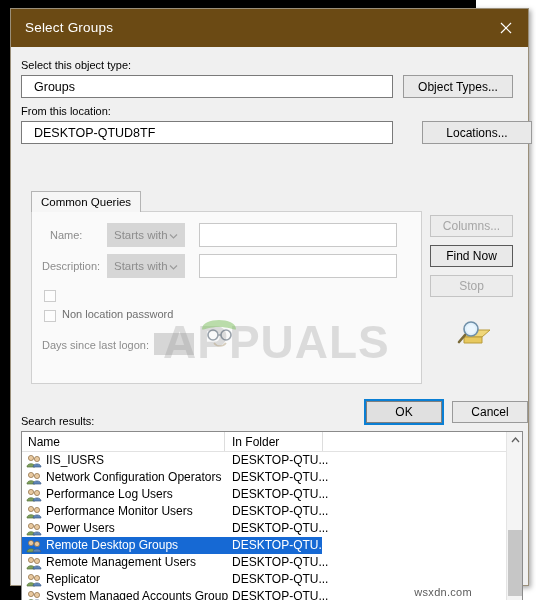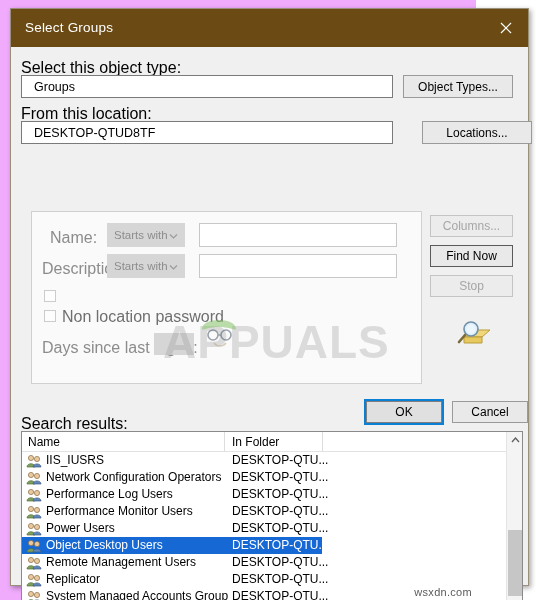--- a/index.html
+++ b/index.html
@@ -9,21 +9,21 @@
     height: 600px;
     background: #ffffff;
     font-family: "Liberation Sans", sans-serif;
     overflow: hidden;
   }
 
   #root {
     position: relative;
     width: 476px;
     height: 600px;
-    background: #f0abfc;
+    background: #000000;
   }
 
   
   .dialog {
     position: absolute;
     left: 10px;
     top: 8px;
     width: 519px;
     height: 578px;
     background: #f0f0f0;
@@ -64,21 +64,21 @@
 
   .body {
     position: relative;
     height: calc(100% - 38px);
     background: #f0f0f0;
   }
 
   
   .lbl {
     position: absolute;
-    font-size: 16px;
+    font-size: 11px;
     color: #000000;
     white-space: nowrap;
   }
   .lbl.dim { color: #8c8c8c; }
 
   .textbox {
     position: absolute;
     background: #ffffff;
     border: 1px solid #7a7a7a;
     box-sizing: border-box;
@@ -340,20 +340,21 @@
 
       <div class="lbl" style="left:10px; top:12px;">Select this object type:</div>
       <div class="textbox" style="left:10px; top:28px; width:372px; height:23px;">Groups</div>
       <div class="btn" style="left:392px; top:28px; width:110px; height:23px;">Object Types...</div>
 
       <div class="lbl" style="left:10px; top:58px;">From this location:</div>
       <div class="textbox" style="left:10px; top:74px; width:372px; height:23px;">DESKTOP-QTUD8TF</div>
       <div class="btn" style="left:380px; top:74px; width:110px; height:23px;margin-left:31px;">Locations...</div>
 
       <div class="tabstrip">
+        <div class="tab">Common Queries</div>
         <div class="tabpanel">
 
           <div class="lbl dim" style="left:18px; top:17px;">Name:</div>
           <div class="combo" style="left:75px; top:11px; width:78px; height:24px;">
             <span class="ctext">Starts with</span>
             <span class="carrow">
               <svg width="9" height="9" viewBox="0 0 9 9">
                   <polyline points="1,3 4.5,6.5 8,3" fill="none" stroke="#9a9a9a" stroke-width="1.1"></polyline>
                 </svg>
             </span>
@@ -473,21 +474,21 @@
               <span class="nm">Power Users</span>
               <span class="fld">DESKTOP-QTU...</span>
             </div>
             <div class="row selected">
               <svg class="gicon" width="16" height="14" viewBox="0 0 16 14" aria-hidden="true">
                 <circle cx="5" cy="4" r="2.6" fill="#e8c9a0" stroke="#8d6b42" stroke-width=".7"></circle>
                 <path d="M1 13 C1 8.6 9 8.6 9 13 Z" fill="#7fa05c" stroke="#53713a" stroke-width=".7"></path>
                 <circle cx="11" cy="5" r="2.6" fill="#e8c9a0" stroke="#8d6b42" stroke-width=".7"></circle>
                 <path d="M7 13 C7 8.9 15 8.9 15 13 Z" fill="#5f86b8" stroke="#3d5c86" stroke-width=".7"></path>
               </svg>
-              <span class="nm">Object Desktop Users</span>
+              <span class="nm">Remote Desktop Groups</span>
               <span class="fld">DESKTOP-QTU...</span>
             </div>
             <div class="row">
               <svg class="gicon" width="16" height="14" viewBox="0 0 16 14" aria-hidden="true">
                 <circle cx="5" cy="4" r="2.6" fill="#e8c9a0" stroke="#8d6b42" stroke-width=".7"></circle>
                 <path d="M1 13 C1 8.6 9 8.6 9 13 Z" fill="#7fa05c" stroke="#53713a" stroke-width=".7"></path>
                 <circle cx="11" cy="5" r="2.6" fill="#e8c9a0" stroke="#8d6b42" stroke-width=".7"></circle>
                 <path d="M7 13 C7 8.9 15 8.9 15 13 Z" fill="#5f86b8" stroke="#3d5c86" stroke-width=".7"></path>
               </svg>
               <span class="nm">Remote Management Users</span>

